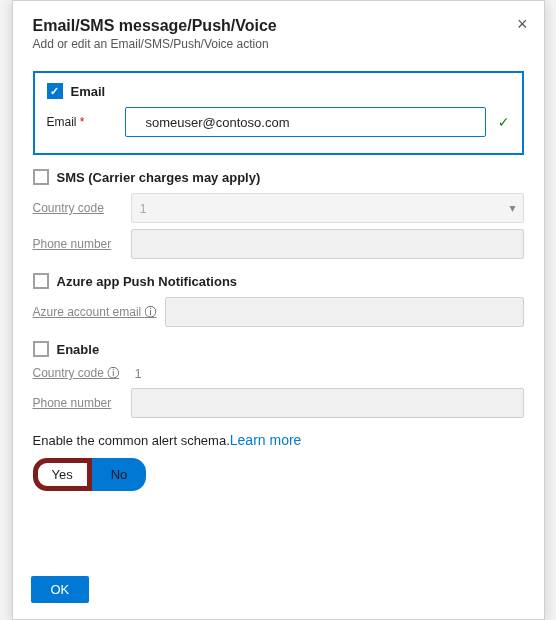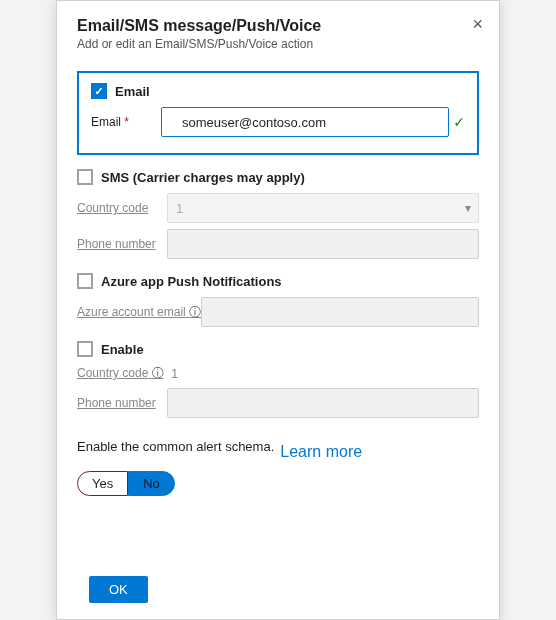--- a/index.html
+++ b/index.html
@@ -6,21 +6,21 @@
     body {
       font-family: 'Segoe UI', Arial, sans-serif;
       background: #f3f3f3;
       display: flex;
       justify-content: center;
       align-items: center;
       min-height: 100vh;
     }
     .dialog {
       background: #fff;
-      width: 444px;
+      width: 533px;
       min-height: 620px;
       border: 1px solid #d0d0d0;
       box-shadow: 0 2px 12px rgba(0,0,0,0.15);
       display: flex;
       flex-direction: column;
       position: relative;
     }
     .dialog-header {
       padding: 16px 20px 10px 20px;
       border-bottom: none;
@@ -80,20 +80,21 @@
       border-color: #a0a0a0;
     }
     .checkbox .checkmark {
       color: #fff;
       font-size: 11px;
       font-weight: bold;
     }
     .field-row {
       display: flex;
       align-items: center;
+      gap: 8px;
       margin-bottom: 6px;
     }
     .field-label {
       font-size: 12px;
       color: #1f1f1f;
       min-width: 70px;
     }
     .field-label .required {
       color: #c50f1f;
     }
@@ -172,39 +173,37 @@
       cursor: not-allowed;
     }
     .info-icon {
       color: #555;
       font-size: 12px;
       cursor: pointer;
     }
     .common-alert-row {
       display: flex;
       align-items: center;
-      gap: 6px;
       margin-bottom: 10px;
       font-size: 13px;
       color: #1f1f1f;
     }
     .learn-more {
       color: #0078d4;
       text-decoration: none;
-      font-size: 16px;
-      margin-top: 11px;
+      font-size: 14px;
     }
     .toggle-row {
       display: flex;
       align-items: center;
       gap: 0;
       margin-bottom: 14px;
     }
     .toggle-btn {
-      border: 1px solid #7f1d1d;
+      border: 5px solid #7f1d1d;
       padding: 4px 14px;
       font-size: 13px;
       cursor: pointer;
       background: #fff;
       color: #1f1f1f;
     }
     .toggle-btn.active {
       background: #0078d4;
       color: #0f172a;
       border-color: #0078d4;
@@ -219,21 +218,21 @@
       background: #0078d4;
       color: #fff;
       border: none;
       padding: 6px 20px;
       font-size: 13px;
       border-radius: 2px;
       cursor: pointer;
       font-weight: 500;
     }
     .dialog-footer {
-      padding: 0 20px 16px 32px;
+      padding: 0 20px 16px 18px;
     }
     .email-section {
       border: 2px solid #0078d4;
       padding: 10px 12px 10px 12px;
       margin-bottom: 14px;
     }
   </style>
 </head>
 <body>
 

